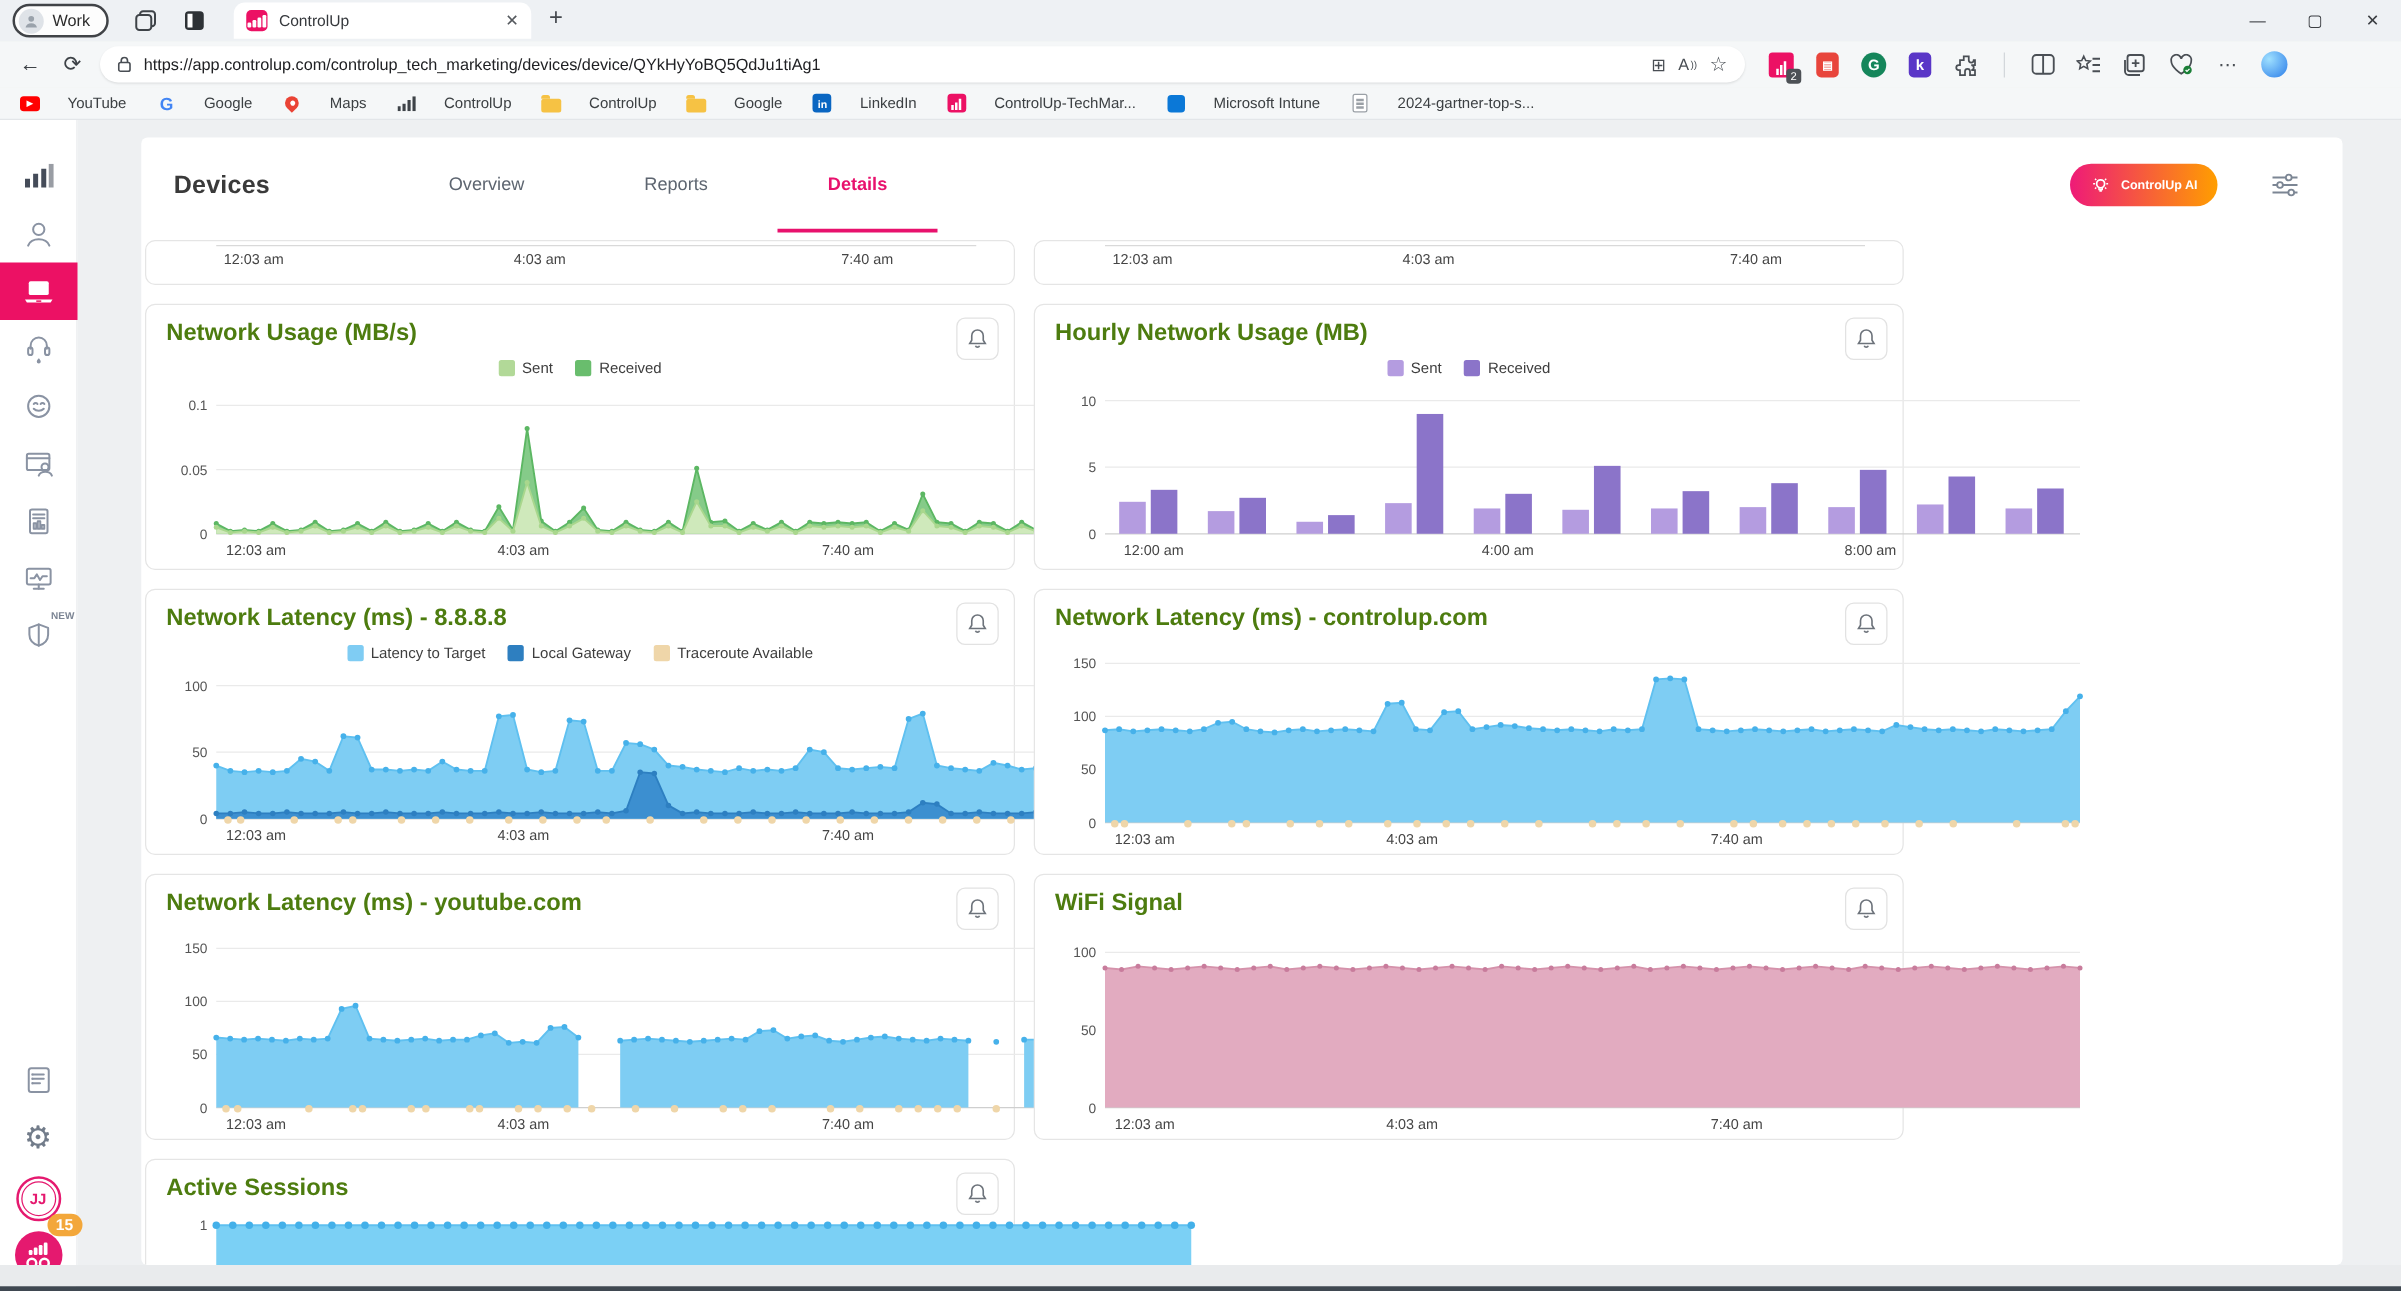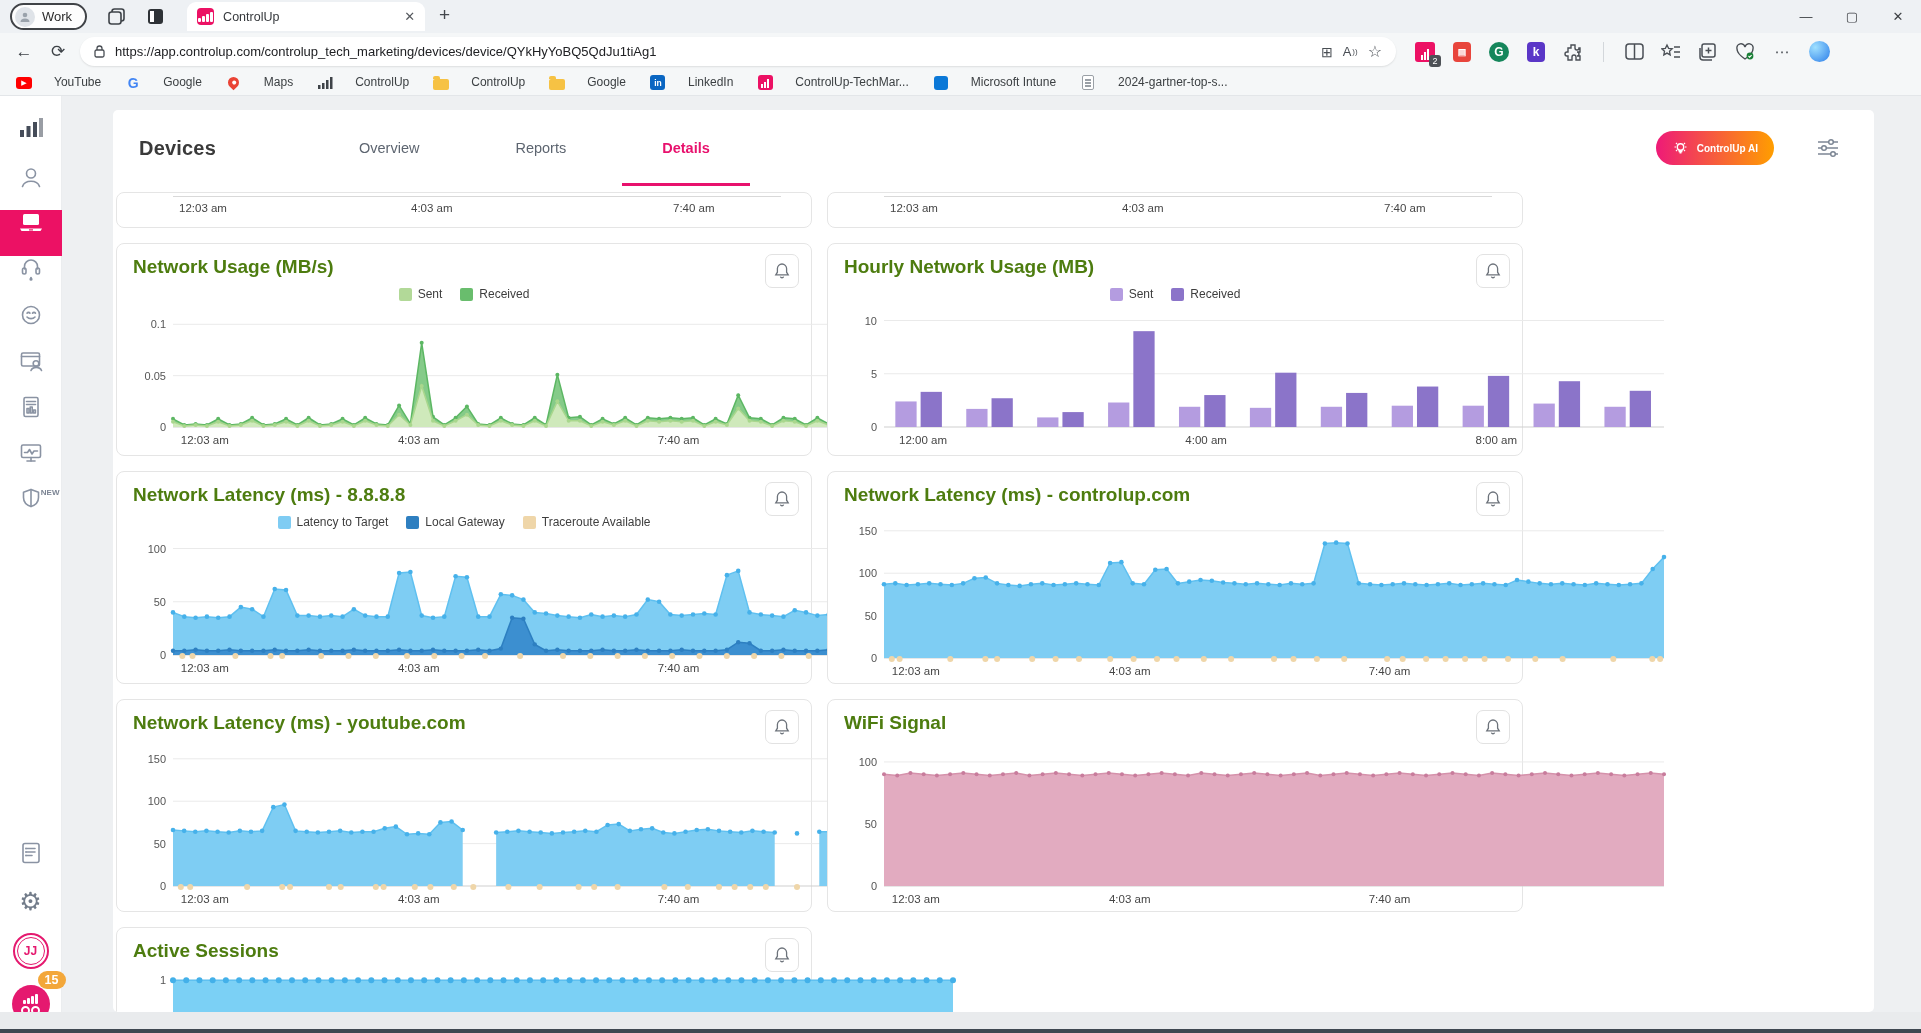--- a/index.html
+++ b/index.html
@@ -41,21 +41,21 @@
 .pin:after{content:"";position:absolute;left:3.5px;top:3.5px;width:4px;height:4px;border-radius:50%;background:#fff}
 .cu-mini{width:15px;height:15px;border-radius:3px;background:#ec1164;display:flex;align-items:flex-end;justify-content:center;gap:1px;padding-bottom:2px}
 .cu-mini i{display:block;width:2px;background:#fff}
 .li-ico{width:15px;height:15px;background:#0a66c2;border-radius:3px;color:#fff;font-size:8.5px;font-weight:bold;display:flex;align-items:center;justify-content:center}
 .intune{width:14px;height:14px;background:#0b78d7;border-radius:3px}
 .page-ico{width:12px;height:15px;background:#fff;border:1px solid #9aa0a6;border-radius:2px;position:relative}
 .page-ico:after{content:"";position:absolute;left:2px;top:3px;right:2px;height:1.5px;background:#9aa0a6;box-shadow:0 3px 0 #9aa0a6,0 6px 0 #9aa0a6}
 
 .app{position:relative;height:937px;display:flex;background:#eef0f2}
 .sidebar{width:62px;background:#fff;display:flex;flex-direction:column;align-items:center;flex-shrink:0;border-right:1px solid #ebedef}
-.sb-ico{width:62px;height:46px;display:flex;justify-content:center;position:relative}
+.sb-ico{width:62px;height:46px;display:flex;align-items:center;justify-content:center;position:relative}
 .sb-ico.sel{background:#ec1164}
 .sb-spacer{flex:1}
 .new-tag{position:absolute;top:2px;right:2px;font-size:8px;font-weight:bold;color:#7c8594}
 .jj{width:36px;height:36px;border-radius:50%;border:2.5px solid #e5196f;display:flex;align-items:center;justify-content:center}
 .jj-in{width:28px;height:28px;border-radius:50%;border:1.5px solid #e5196f;display:flex;align-items:center;justify-content:center;font-size:12px;font-weight:bold;color:#e5196f}
 .logo-wrap{position:relative;margin-bottom:10px}
 .cu-logo{width:38px;height:38px;border-radius:50%;background:#e5196f;display:flex;flex-direction:column;align-items:center;justify-content:center;gap:2px}
 .cu-logo .bars{display:flex;align-items:flex-end;gap:1.5px}
 .cu-logo .bars i{display:block;width:2.5px;background:#fff;border-radius:1px}
 .cu-logo .oo{display:flex;gap:1.5px}

